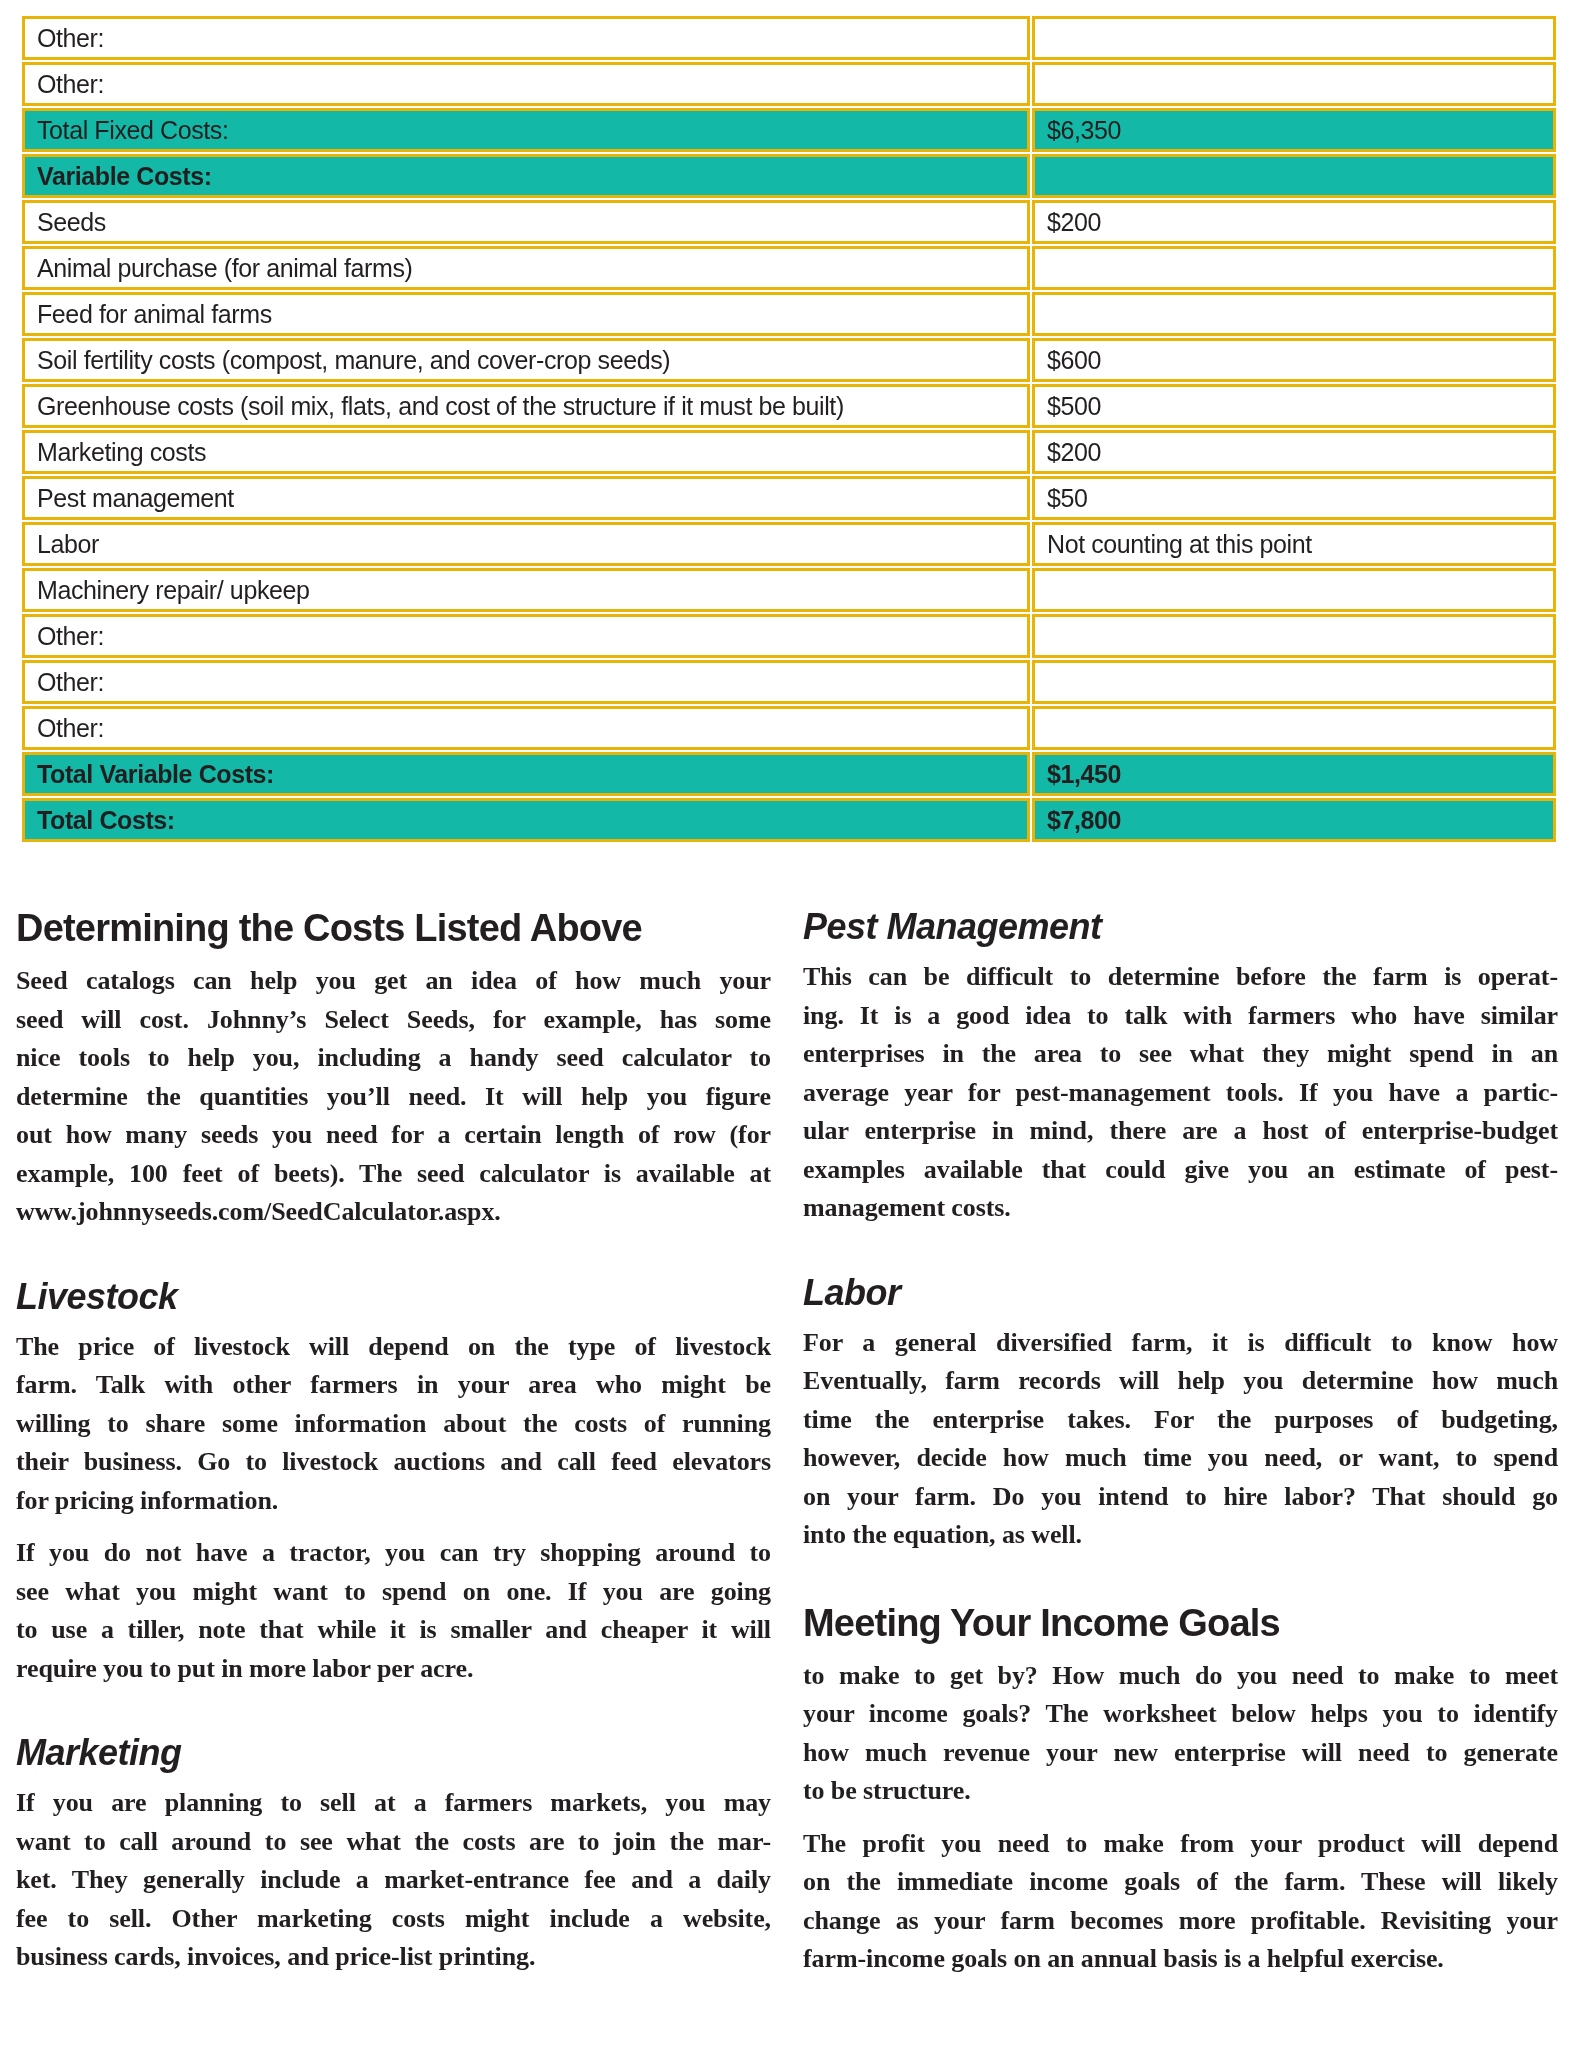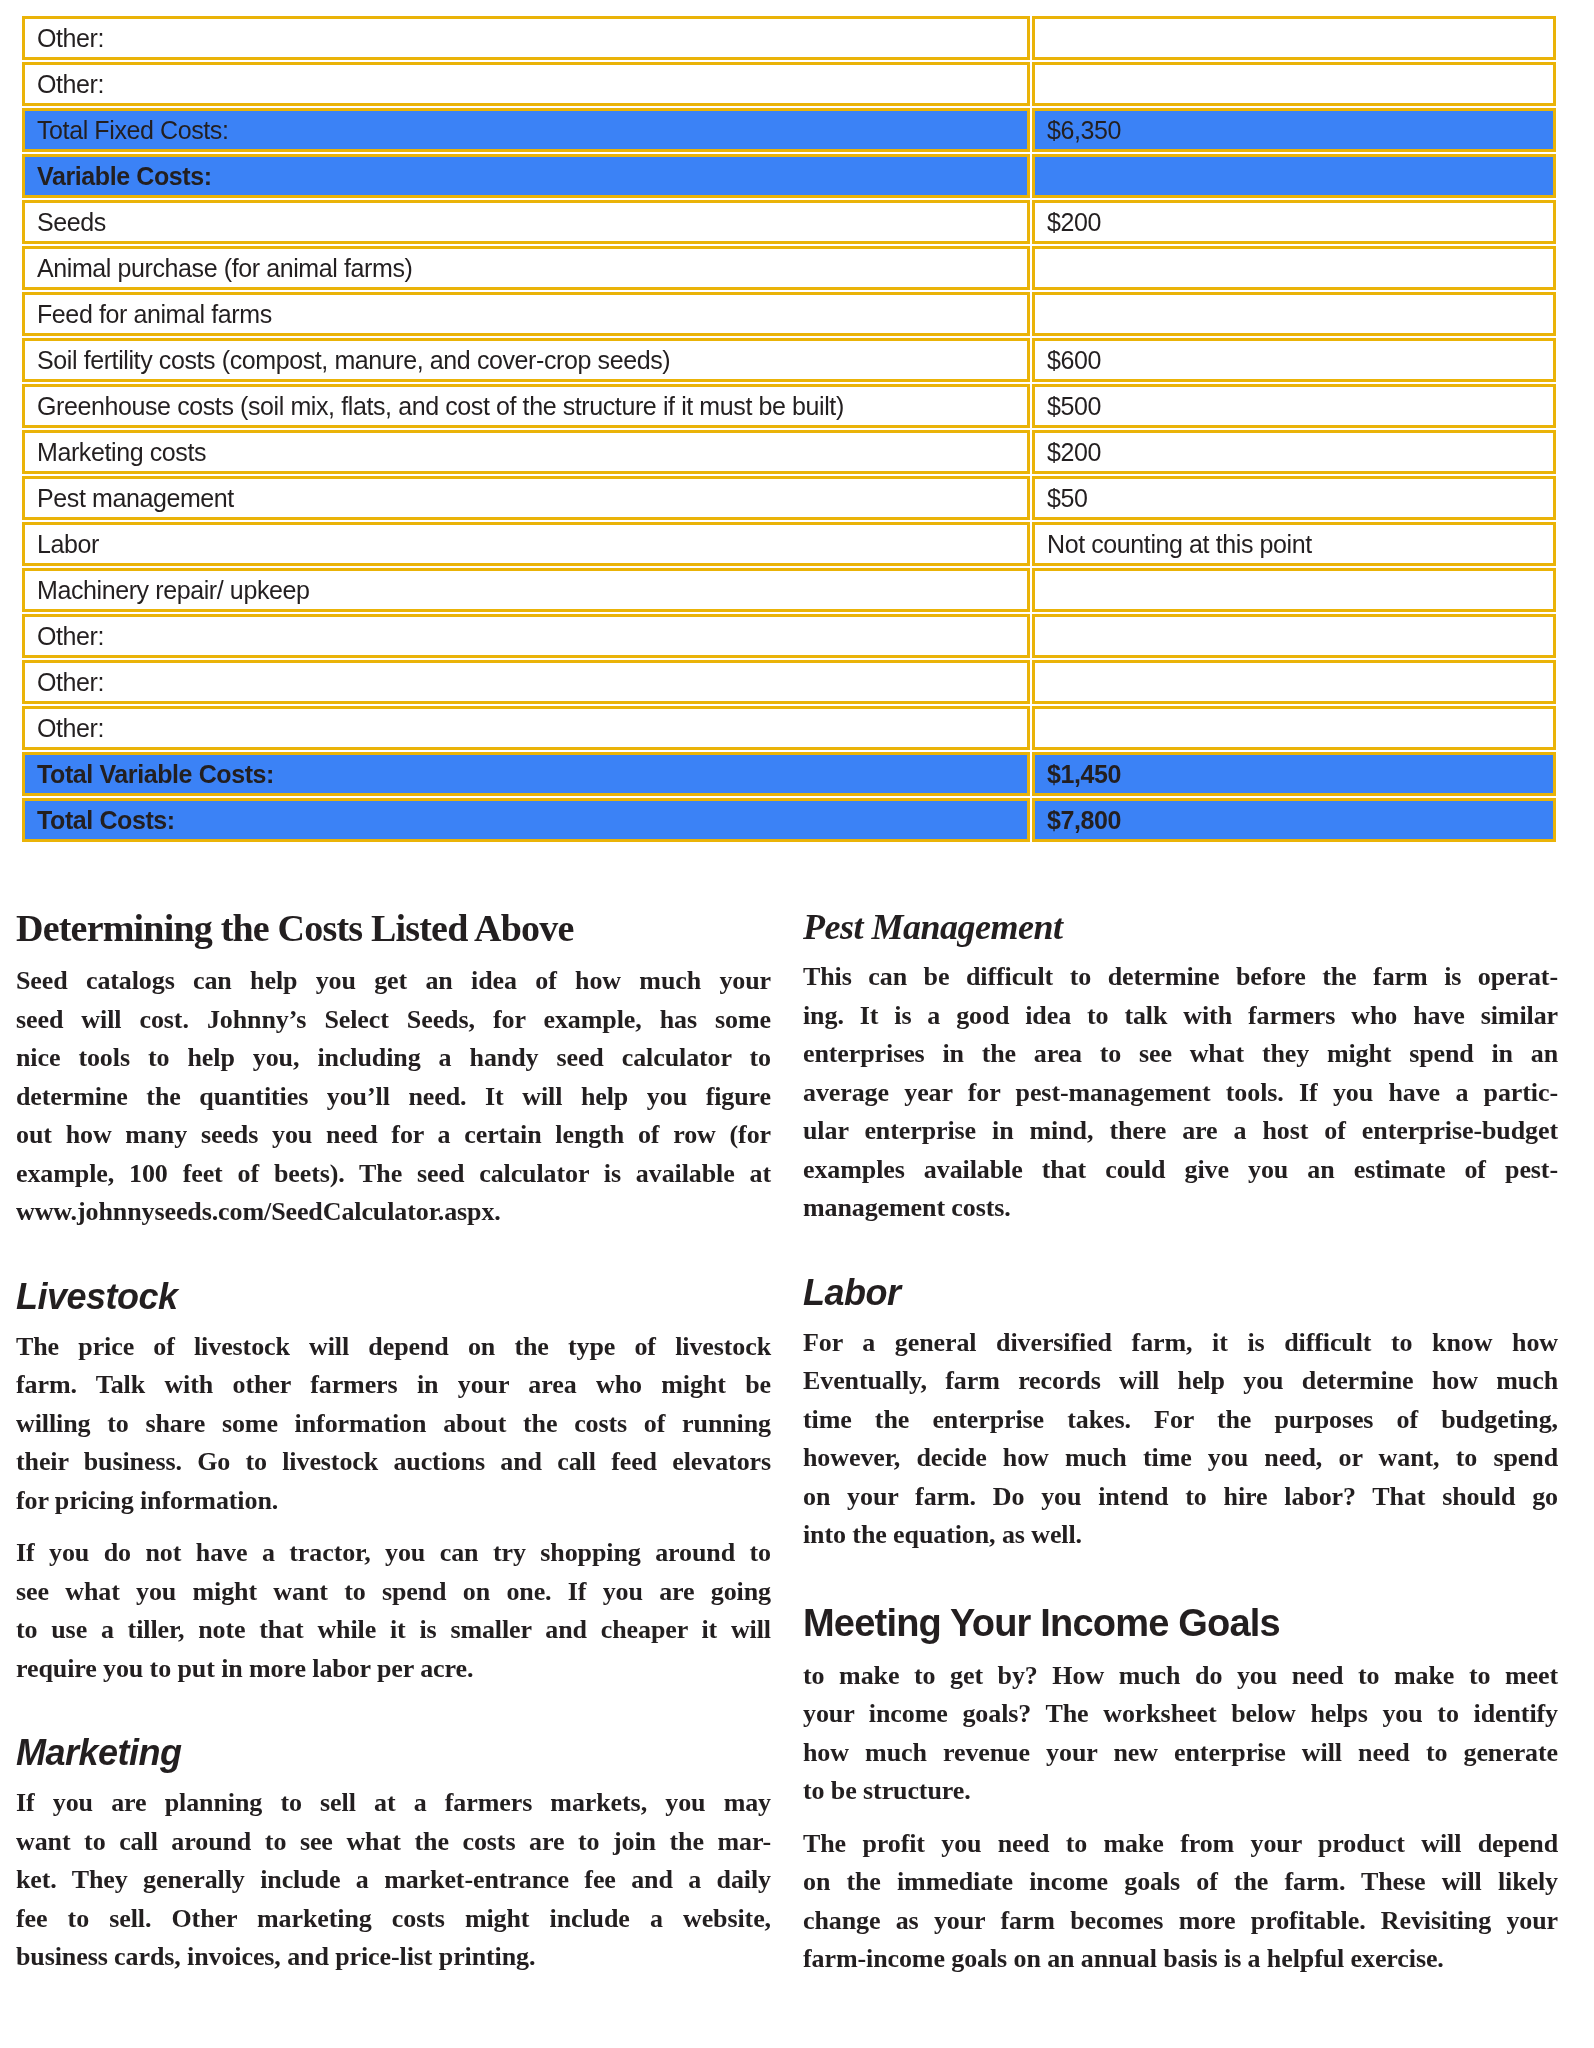--- a/index.html
+++ b/index.html
@@ -17,26 +17,26 @@
   }
   table.costs td {
     border: 3px solid #eab308;
     height: 38px; vertical-align: middle;
     padding: 0 12px;
     font-size: 25px; letter-spacing: -0.4px;
     background: #ffffff;
     overflow: hidden; white-space: nowrap;
   }
   table.costs col.c1 { width: 1008px; }
-  table.costs tr.shaded td { background: #3b82f6; margin-top: 26px; }
+  table.costs tr.shaded td { background: #14b8a6; margin-top: 26px; }
   table.costs tr.bold td { font-weight: bold; }
   
   .article { display: flex; gap: 32px; margin: 62px 36px 0 16px; }
   .colm { width: 755px; flex: none; }
-  .colm > :first-child { margin-top: 0; font-family: Liberation Serif, serif; }
+  .colm > :first-child { margin-top: 0; }
   .h2 {
     font-weight: bold; font-size: 38px; line-height: 44px;
     letter-spacing: -0.8px; margin: 46px 0 12px;
   }
   .h3 {
     font-weight: bold; font-style: italic; font-size: 36px; line-height: 42px;
     letter-spacing: -0.5px; margin: 44px 0 10px;
   }
   .para {
     font-family: "Liberation Serif", serif;

